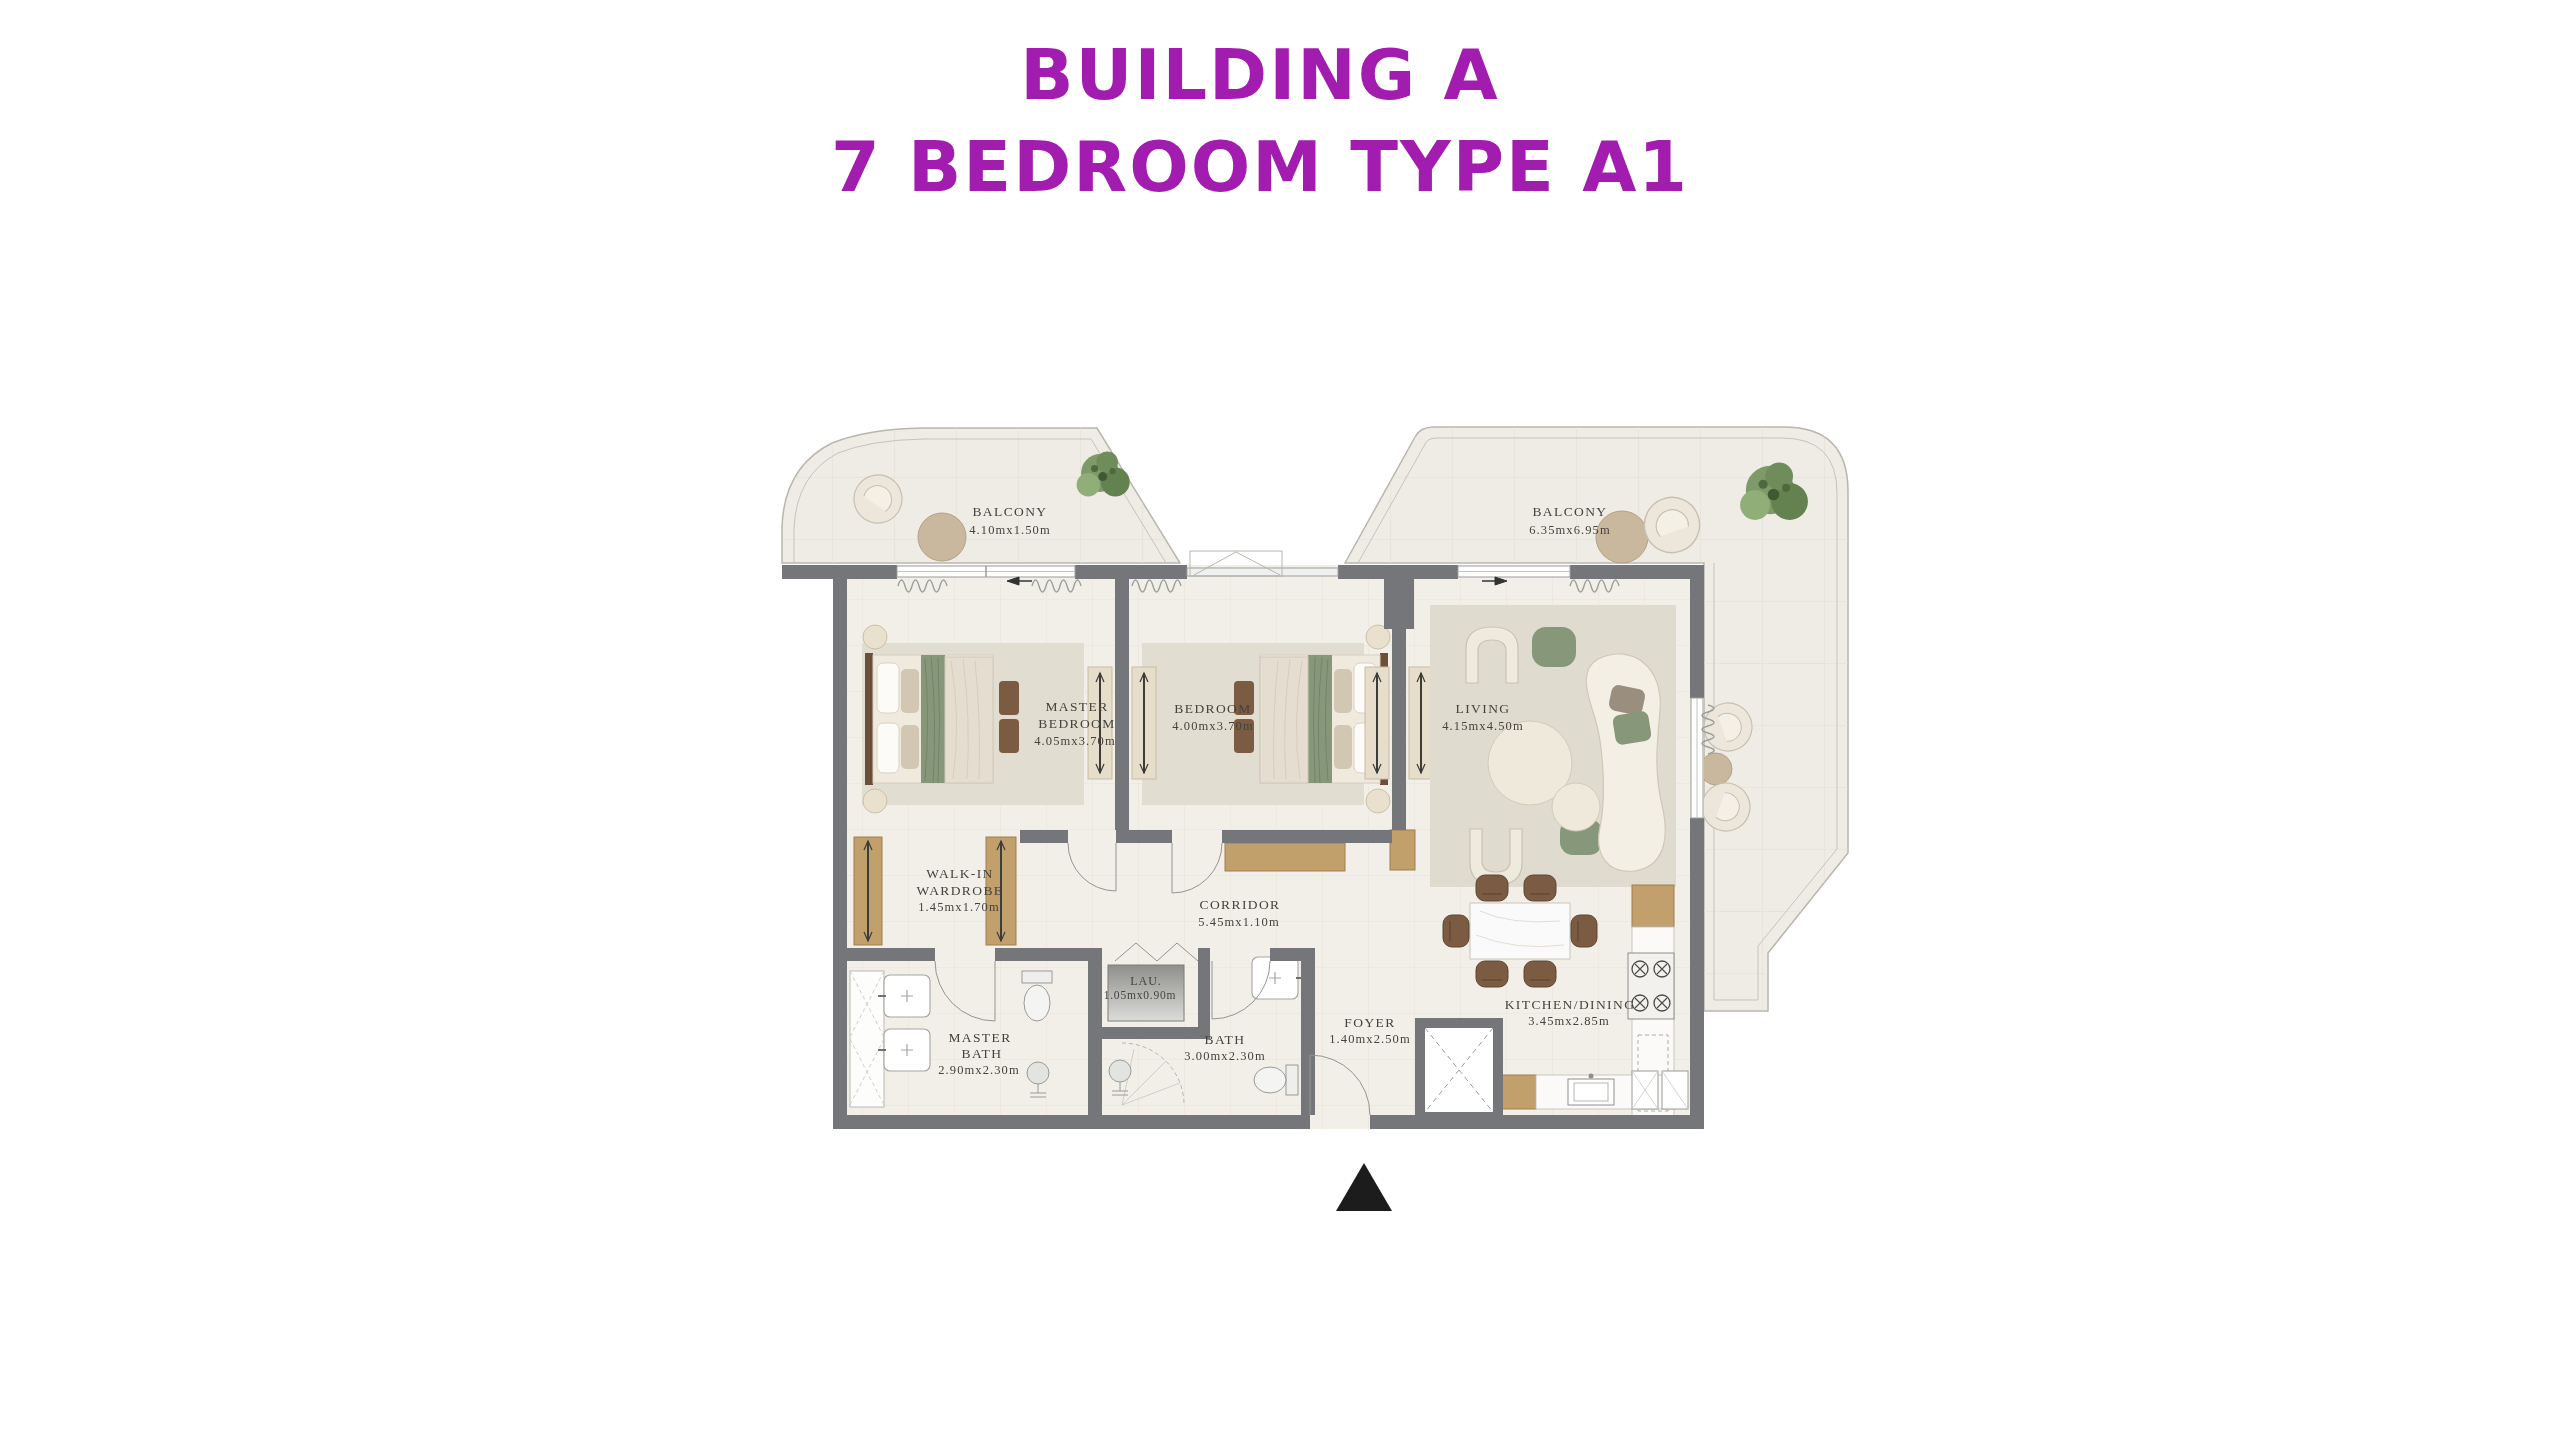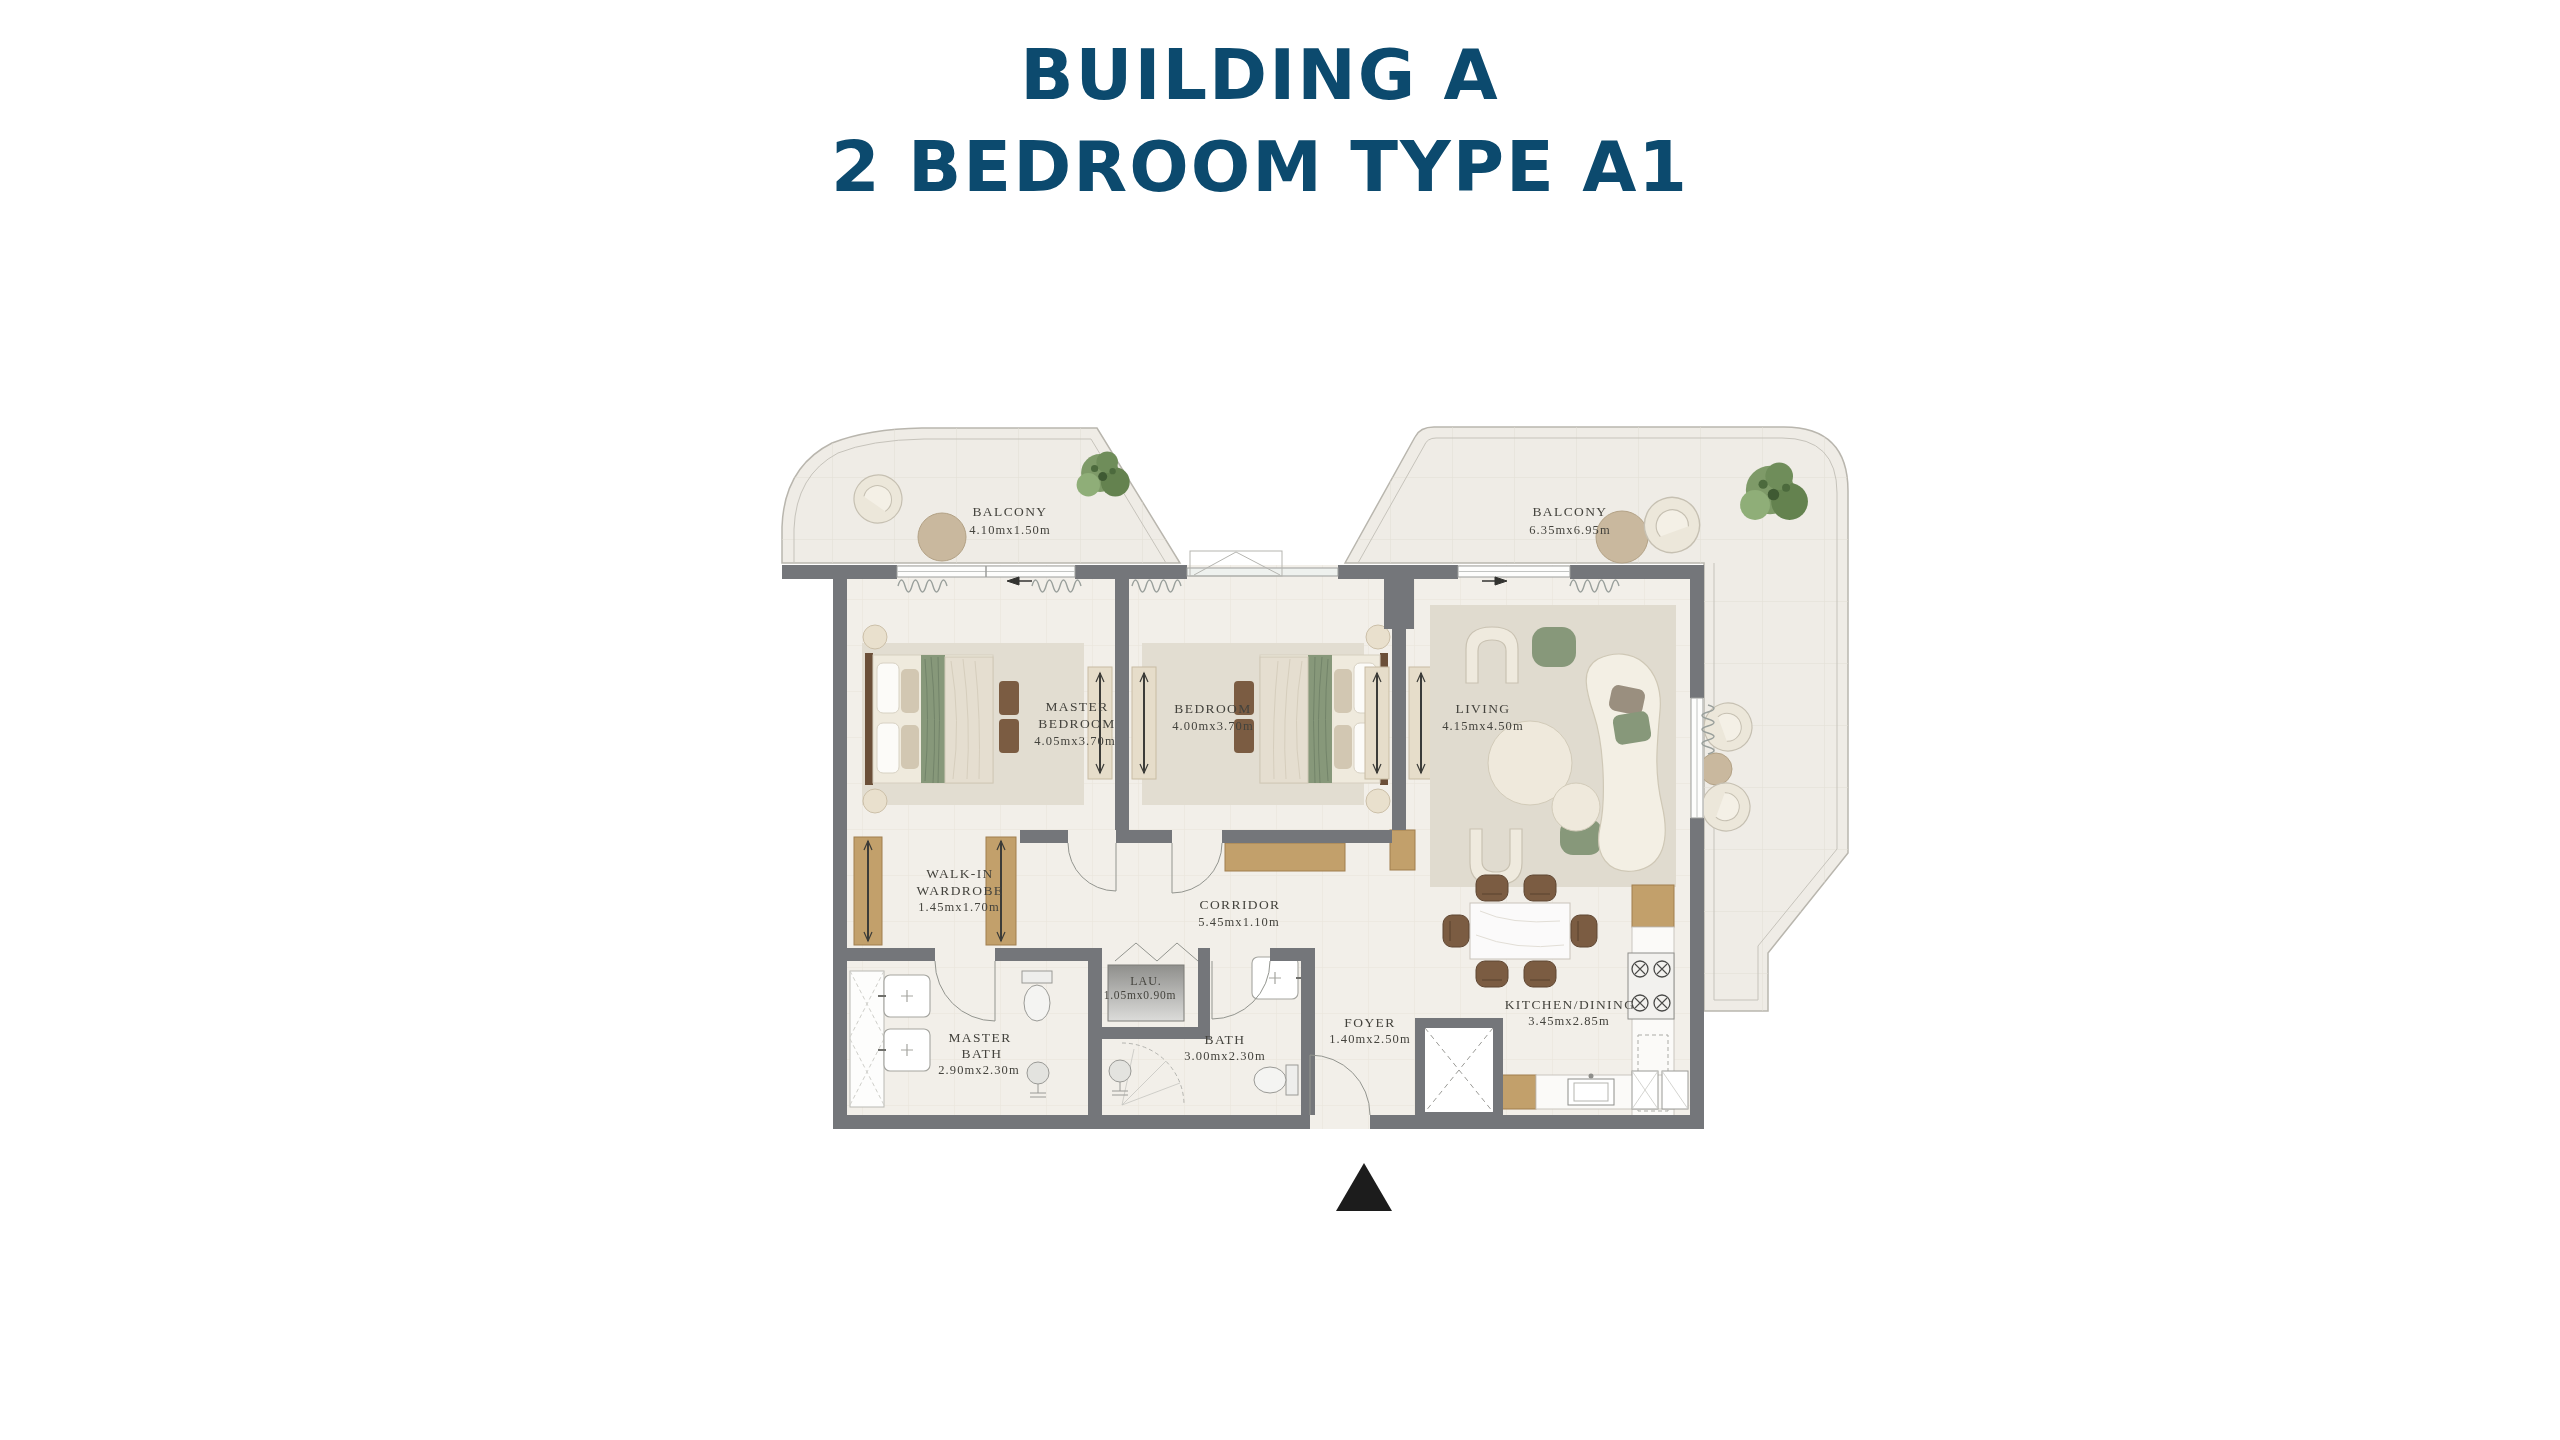--- a/index.html
+++ b/index.html
@@ -1,36 +1,36 @@
 <!DOCTYPE html>
 <html><head>
 <meta charset="utf-8">
 <style>
   html,body{margin:0;padding:0;background:#ffffff;}
   .page{position:relative;width:2560px;height:1440px;background:#ffffff;overflow:hidden;
         font-family:"Liberation Sans",sans-serif;}
-  .title{position:absolute;top:30px;left:0;width:2520px;text-align:center;color:#0c4a6e;}
+  .title{position:absolute;top:30px;left:0;width:2520px;text-align:center;color:#a21caf;}
   .title .t1,.title .t2{font-family:"DejaVu Sans","Liberation Sans",sans-serif;
         font-weight:800;font-size:70px;letter-spacing:2px;line-height:1.0;}
   .title .t1{margin-top:10px;}
   .title .t2{margin-top:22px;}
   svg text{font-family:"Liberation Serif","DejaVu Serif",serif;fill:#44433d;}
   .rname{font-size:13.5px;letter-spacing:1.4px;}
   .rdims{font-size:12.5px;letter-spacing:1.1px;}
   .rname-sm{font-size:12px;letter-spacing:1px;}
   .rdims-sm{font-size:11.5px;letter-spacing:0.8px;}
 </style>
 </head>
 <body>
 
 <div class="page">
 
   <div class="title">
     <div class="t1">BUILDING A</div>
-    <div class="t2">2 BEDROOM TYPE A1</div>
+    <div class="t2">7 BEDROOM TYPE A1</div>
   </div>
 
   <svg style="position:absolute;left:770px;top:415px;" width="1220" height="800" viewBox="0 0 1220 800" xmlns="http://www.w3.org/2000/svg">
 
     <defs>
       <pattern id="tile" width="46" height="46" patternUnits="userSpaceOnUse">
         <path d="M46,0 H0 V46" fill="none" stroke="#e7e3da" stroke-width="1"></path>
       </pattern>
       <pattern id="tile2" width="62" height="62" patternUnits="userSpaceOnUse">
         <path d="M62,0 H0 V62" fill="none" stroke="#e2ded4" stroke-width="1"></path>

